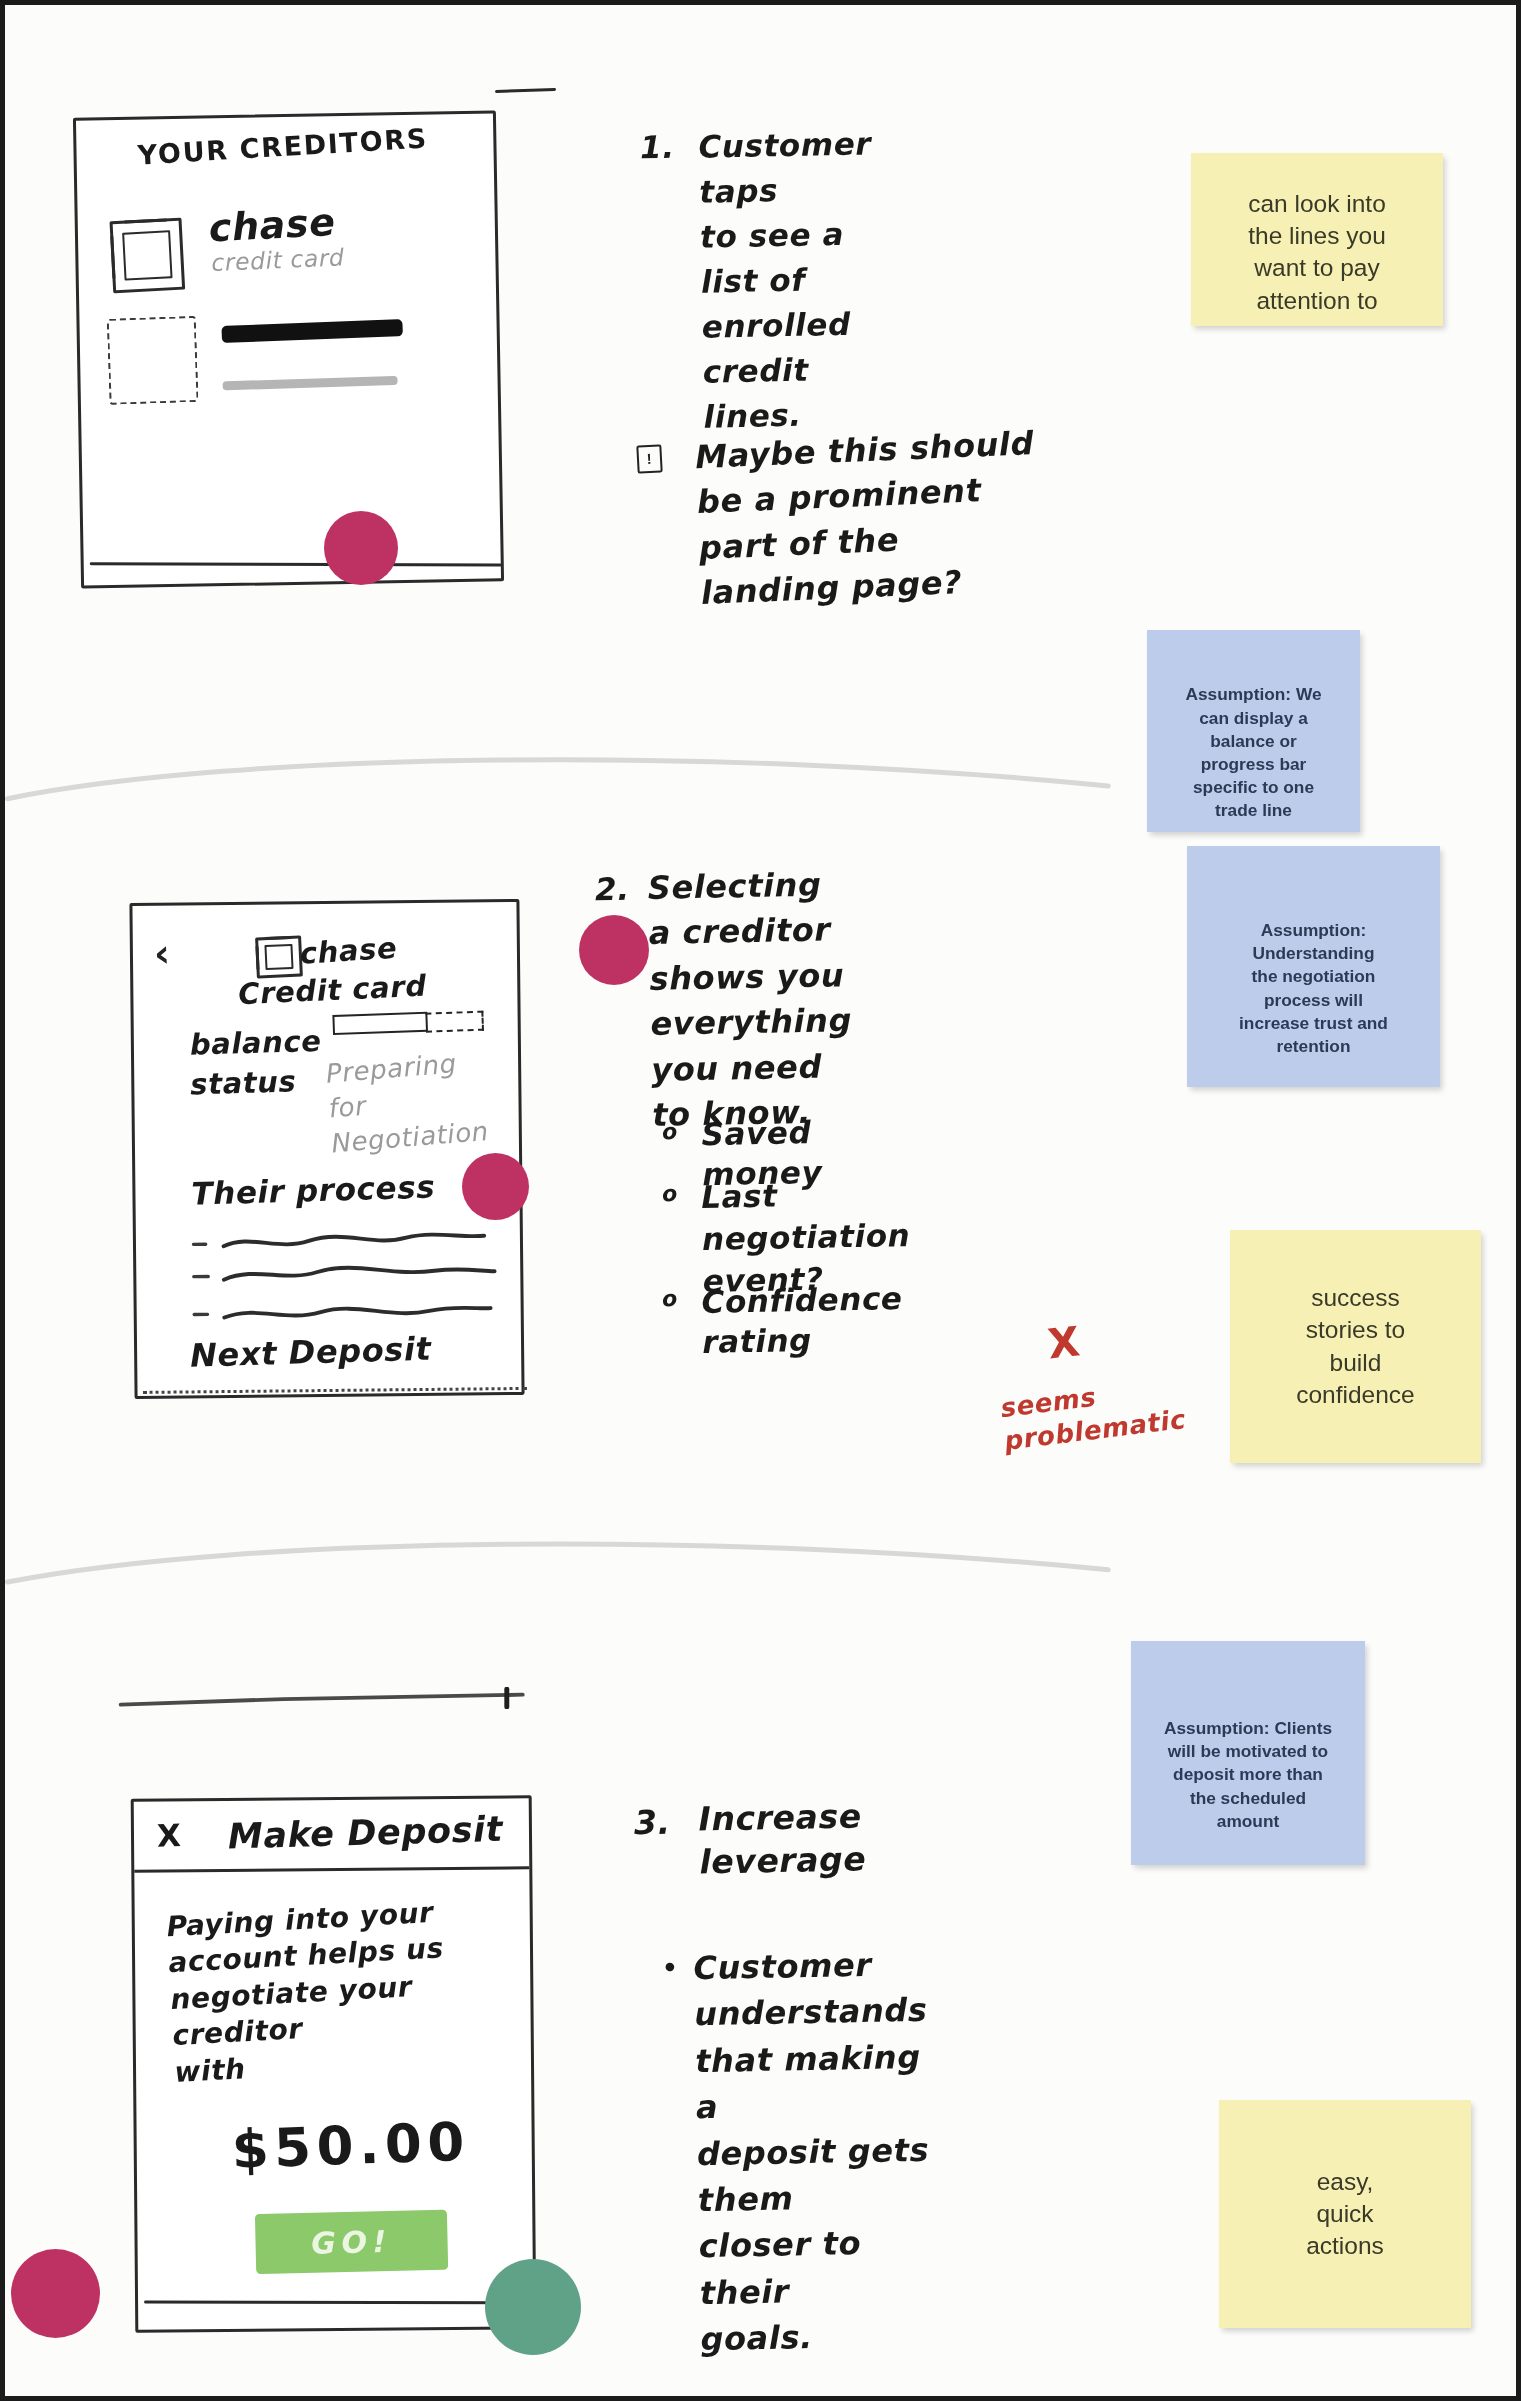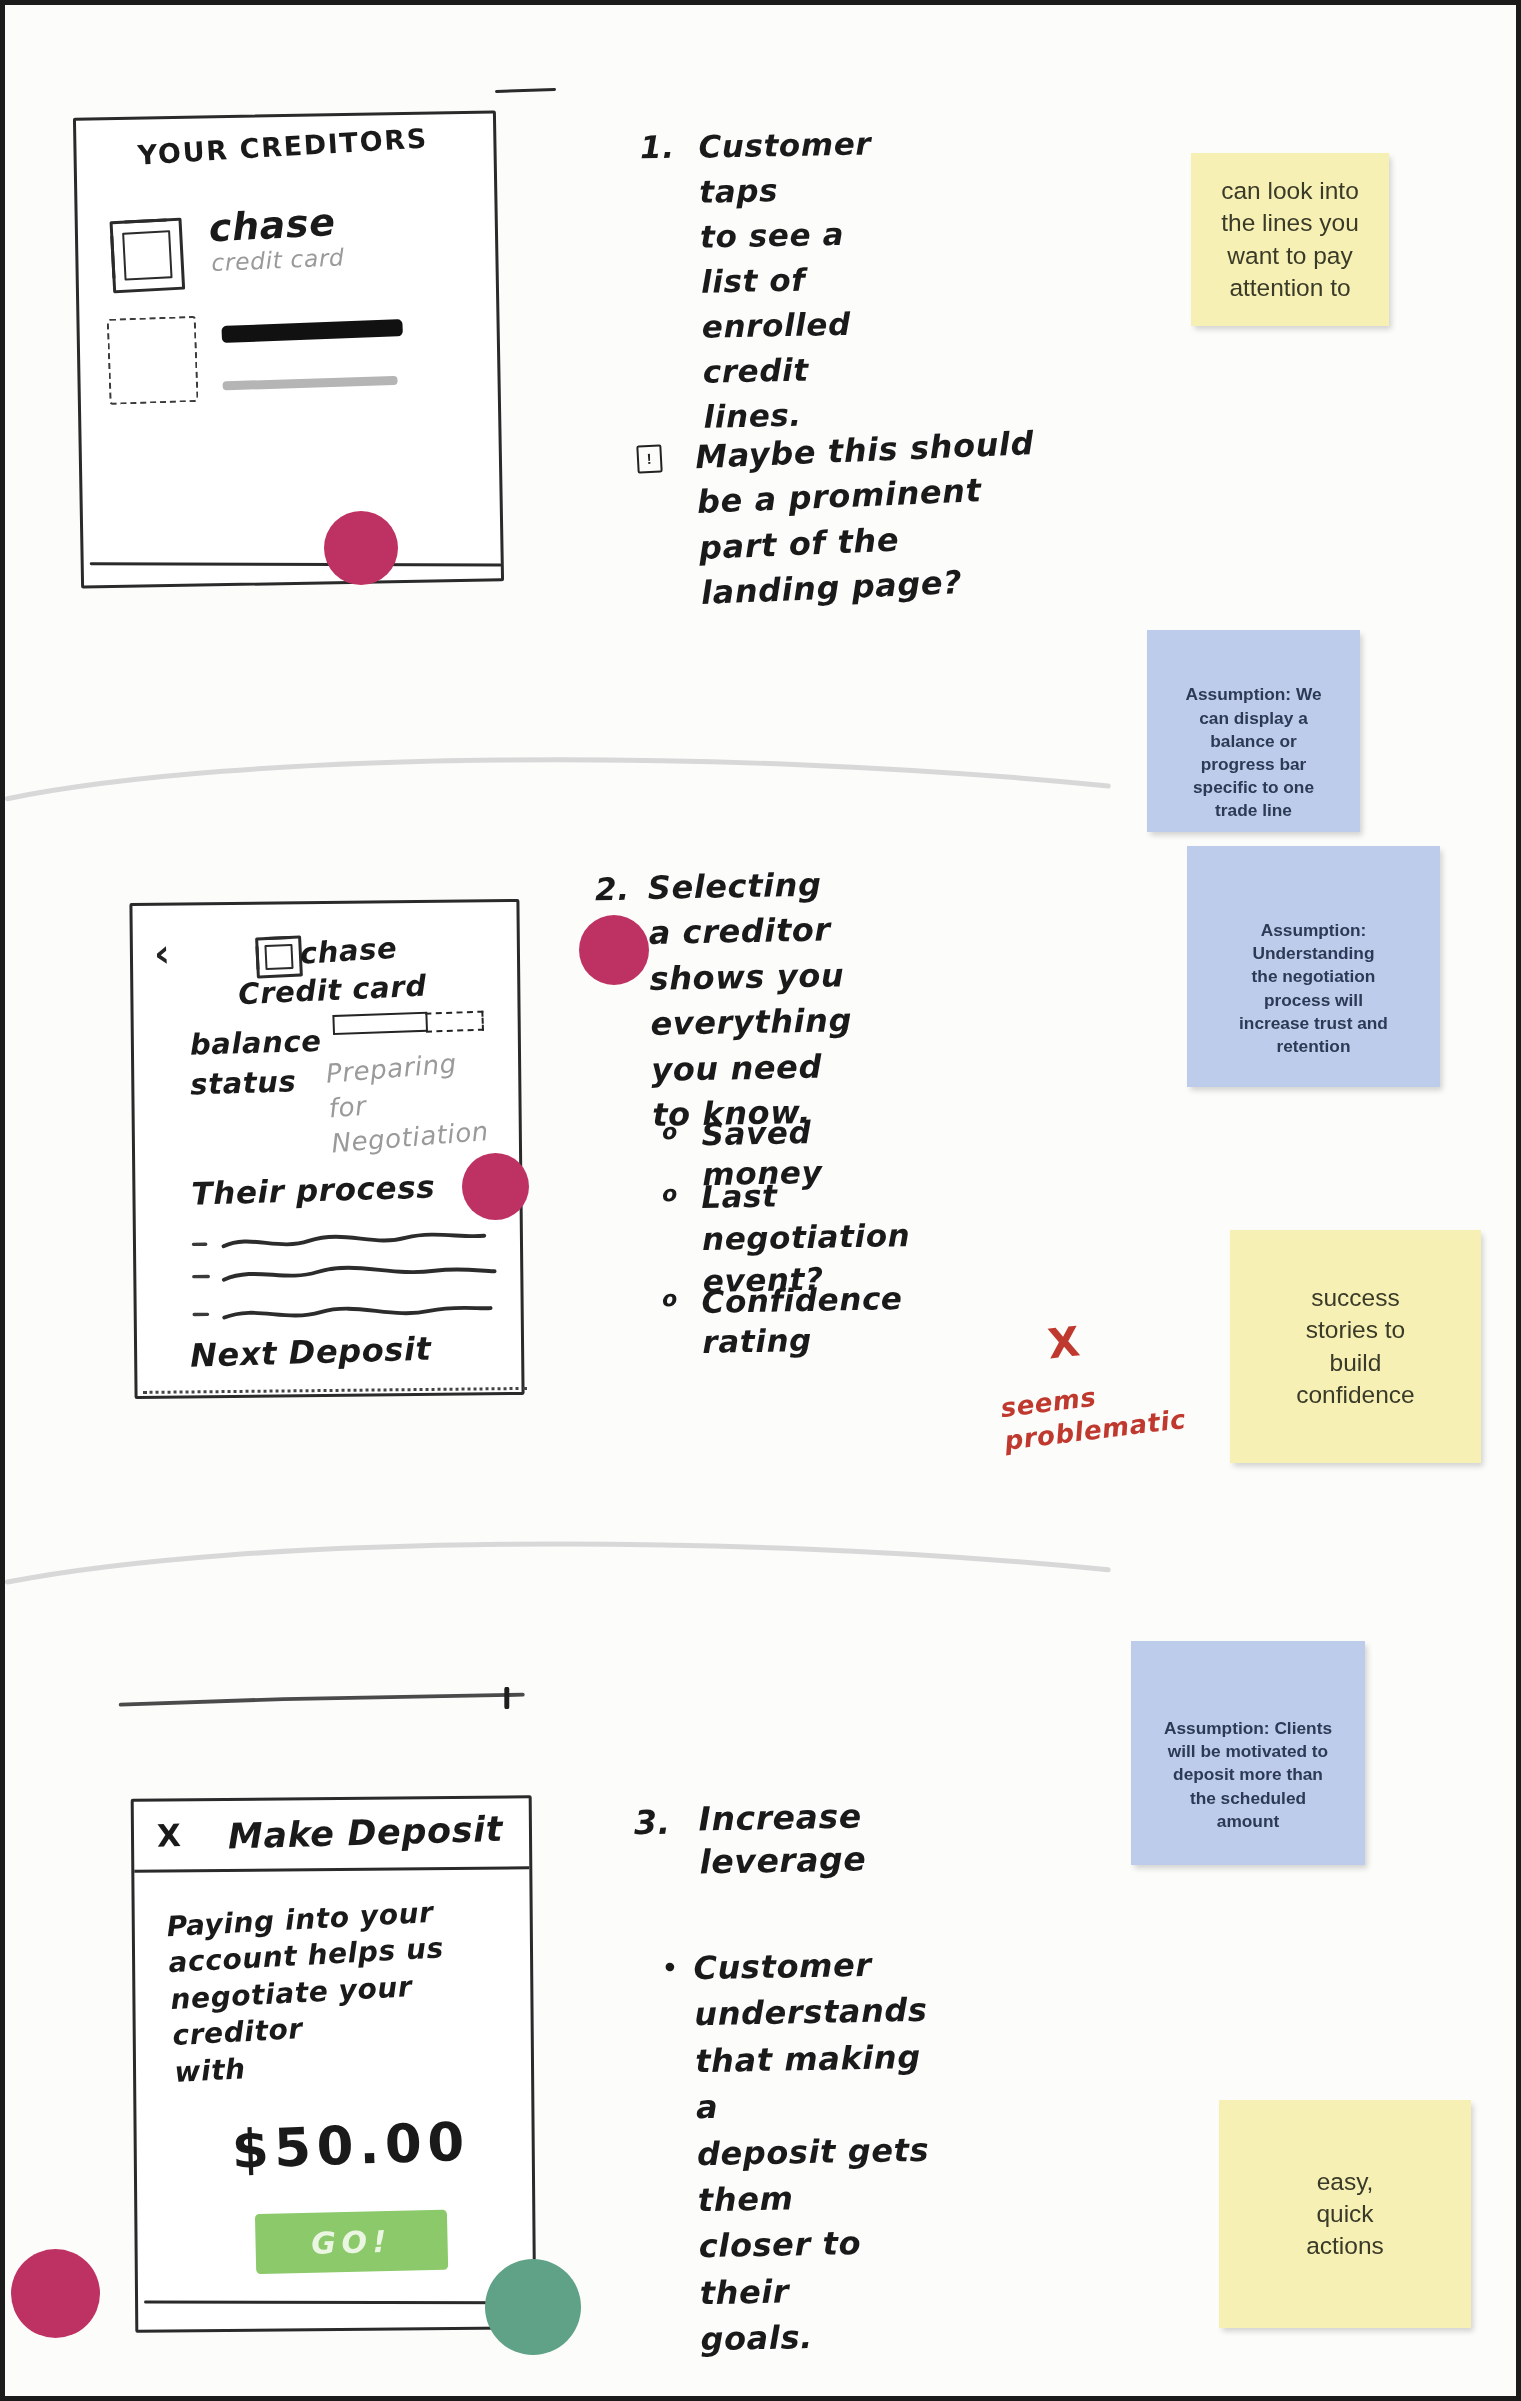--- a/index.html
+++ b/index.html
@@ -195,21 +195,21 @@
   </div>
 
   <div class="cbox abs" style="left:632px;top:440px;">
     <span>!</span>
   </div>
   <div class="hand abs" style="left:693px;top:423px;font-size:32px;line-height:1.42;transform:rotate(-2.4deg);">Maybe this should
 be a prominent
 part of the
 landing page?</div>
 
-  <div class="sticky yellow abs" style="left:1186px;top:148px;width:198px;height:173px;">
+  <div class="sticky yellow abs" style="left:1186px;top:148px;width:252px;height:173px;align-items:flex-end;">
     <span class="txt">can look into
 the lines you
 want to pay
 attention to</span>
   </div>
 
   <div class="divider abs" style="left:0;top:741px;width:1114px;height:61px;">
     <svg width="1114" height="61" viewBox="0 0 2000 110">
       <path d="M0 95 C 420 10, 1280 2, 1985 72" stroke="#d8d8d8" stroke-width="9" fill="none" stroke-linecap="round"></path>
     </svg>

